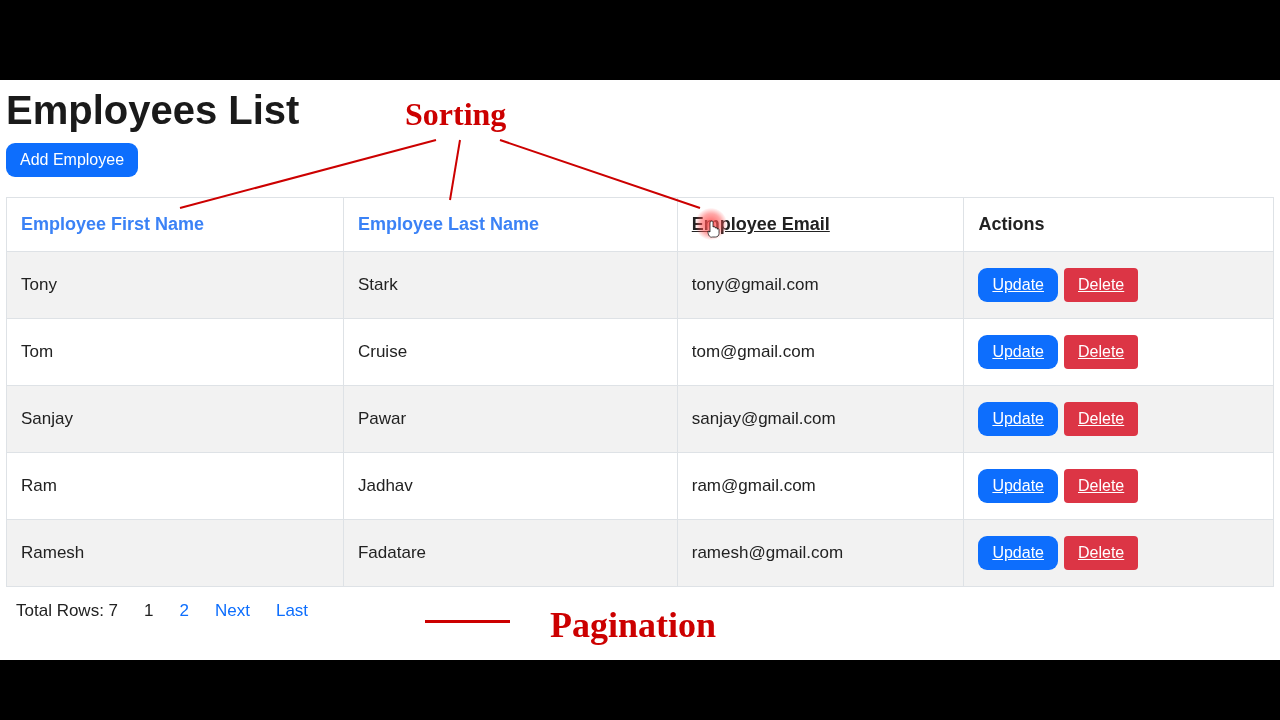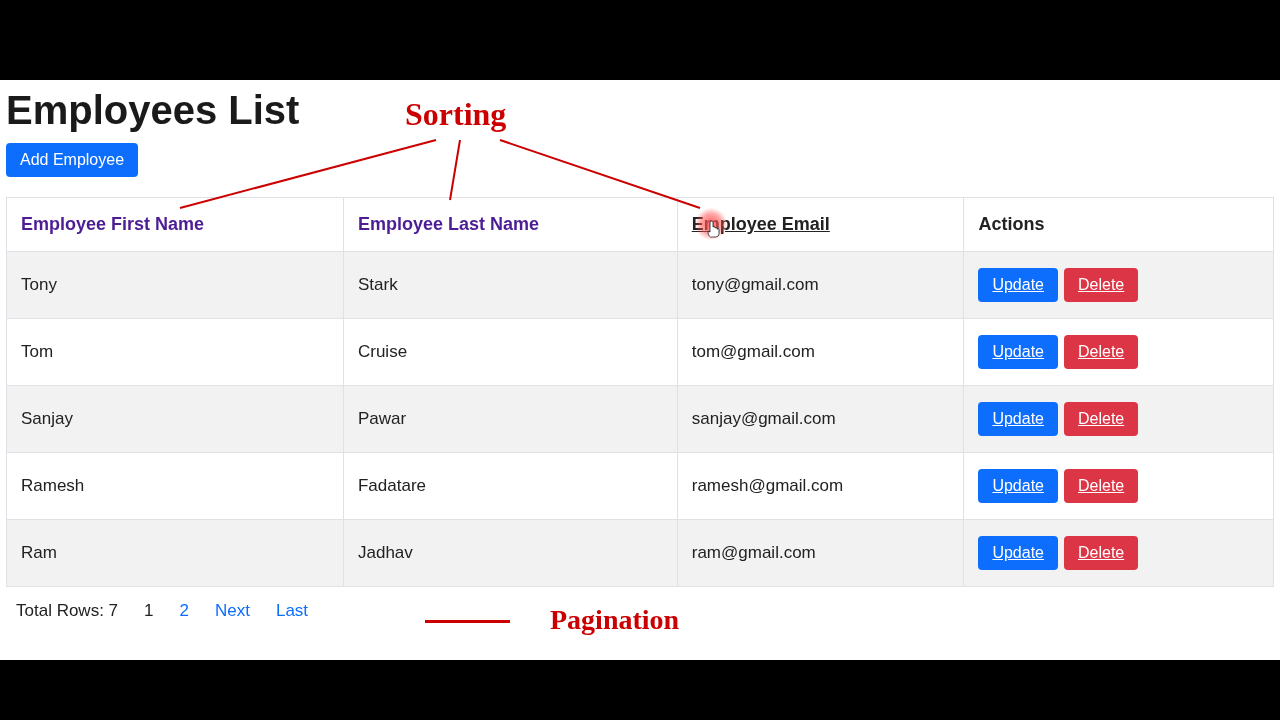--- a/index.html
+++ b/index.html
@@ -10,52 +10,52 @@
     top: 80px; left: 0; right: 0; bottom: 60px;
     background: #fff;
     overflow: hidden;
   }
   .content { padding: 8px 6px 0 6px; position: relative; }
   h1.page-title { font-size: 40px; font-weight: 700; color: #1a1a1a; margin-bottom: 10px; }
   .btn {
     display: inline-block; border: none; border-radius: 4px; cursor: pointer;
     font-size: 16px; padding: 8px 14px; color: #fff;
   }
-  .btn-primary { background: #0d6efd; }
+  .btn-primary { background: #0d6efd; border-radius: 9px; }
   .btn-danger  { background: #dc3545; }
   .btn-small   { font-size: 16px; padding: 8px 14px; }
   .add-btn { margin-bottom: 20px; }
 
   table.emp { width: 100%; border-collapse: collapse; border: 1px solid #dee2e6; }
   table.emp th, table.emp td {
     border: 1px solid #dee2e6;
     text-align: left;
     vertical-align: middle;
     padding: 16px 14px;
     font-size: 17px;
   }
   table.emp th { font-weight: 700; font-size: 18px; background: #fff; color: #222; }
-  th.sort-link a { color: #4c1d95; text-decoration: none; }
+  th.sort-link a { color: #3b82f6; text-decoration: none; }
   th.sort-link.active a { color: #222; text-decoration: underline; }
   table.emp tbody tr:nth-child(odd) { background: #f2f2f2; }
   .actions-cell .btn { margin-right: 6px; text-decoration: underline; }
 
   .pager { margin-top: 14px; font-size: 17px; display: flex; gap: 26px; align-items: flex-end; padding-left: 10px;}
   .pager .plain { color: #222; }
   .pager a { color: #0d6efd; text-decoration: none; cursor: pointer; }
 
   
   .overlay { position: absolute; inset: 0; pointer-events: none; }
   .ann-sorting {
     position: absolute; left: 405px; top: 16px;
     font-family: "Times New Roman", serif; font-size: 32px; font-weight: 700; color: #c00;
   }
   .ann-pagination {
     position: absolute; left: 550px; top: 524px;
-    font-family: "Times New Roman", serif; font-size: 28px; font-weight: 700; color: #c00;
+    font-family: "Times New Roman", serif; font-size: 36px; font-weight: 700; color: #c00;
   }
   .cursor-dot {
     position: absolute; left: 695px; top: 128px; width: 32px; height: 32px; border-radius: 50%;
     background: radial-gradient(circle, rgba(255,80,80,0.9) 0%, rgba(255,80,80,0.5) 45%, rgba(255,80,80,0) 72%);
   }
   .cursor-ptr {
     position: absolute; left: 707px; top: 140px; width: 14px; height: 18px;
   }
   .red-underline {
     position: absolute; left: 425px; top: 540px; width: 85px; height: 3px; background: #c00;
@@ -91,29 +91,29 @@
             <td>tom@gmail.com</td>
             <td class="actions-cell"><button class="btn btn-primary btn-small">Update</button><button class="btn btn-danger btn-small">Delete</button></td>
           </tr>
           <tr>
             <td>Sanjay</td>
             <td>Pawar</td>
             <td>sanjay@gmail.com</td>
             <td class="actions-cell"><button class="btn btn-primary btn-small">Update</button><button class="btn btn-danger btn-small">Delete</button></td>
           </tr>
           <tr>
+            <td>Ram</td>
+            <td>Jadhav</td>
+            <td>ram@gmail.com</td>
+            <td class="actions-cell"><button class="btn btn-primary btn-small">Update</button><button class="btn btn-danger btn-small">Delete</button></td>
+          </tr>
+          <tr>
             <td>Ramesh</td>
             <td>Fadatare</td>
             <td>ramesh@gmail.com</td>
-            <td class="actions-cell"><button class="btn btn-primary btn-small">Update</button><button class="btn btn-danger btn-small">Delete</button></td>
-          </tr>
-          <tr>
-            <td>Ram</td>
-            <td>Jadhav</td>
-            <td>ram@gmail.com</td>
             <td class="actions-cell"><button class="btn btn-primary btn-small">Update</button><button class="btn btn-danger btn-small">Delete</button></td>
           </tr>
         </tbody>
     </table>
 
     <div class="pager">
       <span class="plain">Total Rows: 7</span>
       <span id="page-links" style="display: inline-flex; gap: 26px;">
           <span class="plain">1</span>
           <a>2</a>

